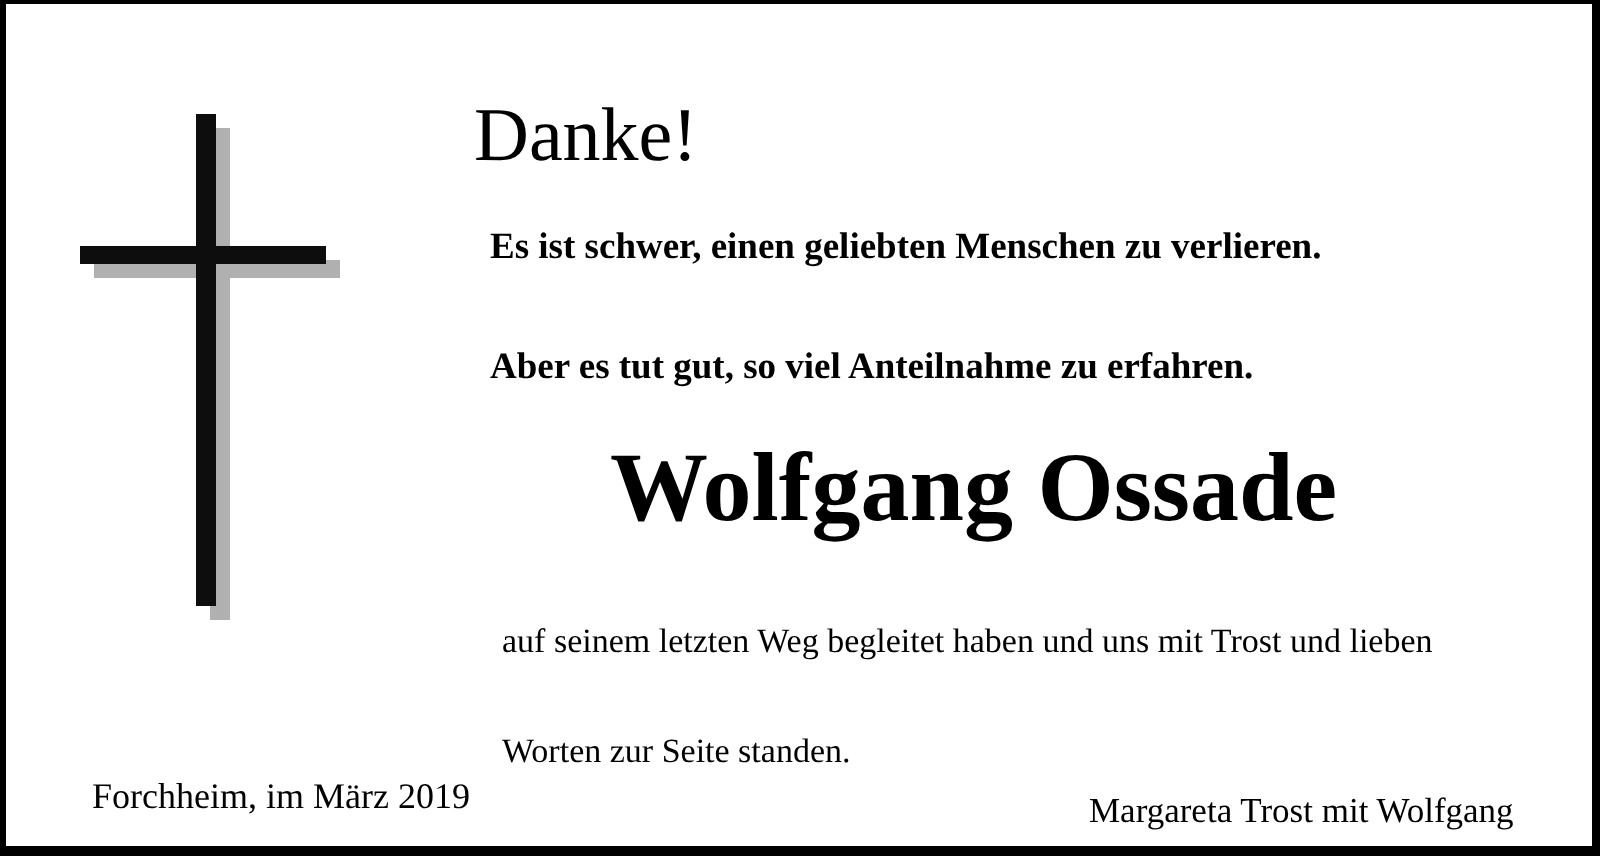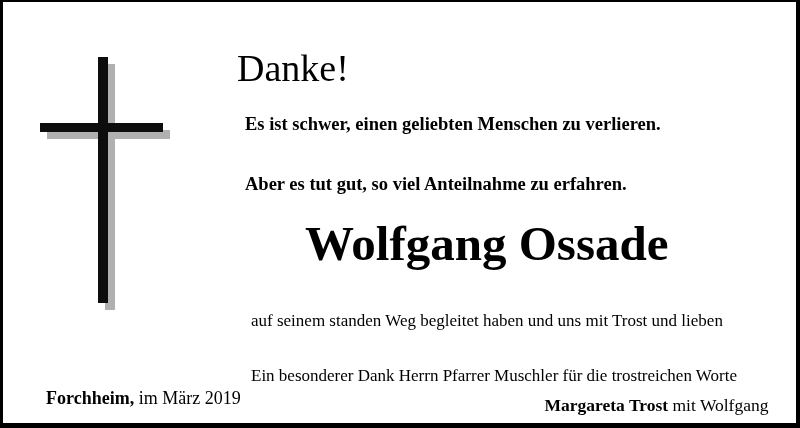--- a/index.html
+++ b/index.html
@@ -45,21 +45,21 @@
     font-size: 17px; line-height: 18.4px;
   }
   .footer-left {
     left: 28px; top: 367px;
     font-size: 18px;
   }
   .footer-right {
     left: 527px; top: 374px;
     font-size: 17.5px;
   }
-  .bold { font-weight: bold; }
+  .bold { font-weight: normal; }
 
   
   .cross-part { position: absolute; }
   .cross-shadow { background: #b0b0b0; z-index: 1; }
   .cross-bar { background: #0d0d0d; z-index: 2; }
   .v-shadow { left: 105px; top: 64px; width: 10px; height: 246px; }
   .h-shadow { left: 47px;  top: 130px; width: 123px; height: 9px; }
   .v-bar    { left: 98px;  top: 57px;  width: 10px; height: 246px; }
   .h-bar    { left: 40px;  top: 123px; width: 123px; height: 9px; }
 </style>
@@ -81,21 +81,22 @@
 
   <div class="abs intro">
     <div>Es ist schwer, einen geliebten Menschen zu verlieren.</div>
     <div>Aber es tut gut, so viel Anteilnahme zu erfahren.</div>
   </div>
 
 
   <div class="abs deceased">Wolfgang Ossade</div>
 
   <div class="abs closing">
-    <div>auf seinem standen Weg begleitet haben und uns mit Trost und lieben</div>
+    <div>auf seinem letzten Weg begleitet haben und uns mit Trost und lieben</div>
+    <div>Worten zur Seite standen.</div>
     <div>Ein besonderer Dank Herrn Pfarrer Muschler für die trostreichen Worte</div>
     
   </div>
 
   <div class="abs footer-left">
     <span class="bold">Forchheim,</span><span> im März 2019</span>
   </div>
 
   <div class="abs footer-right">
     <span class="bold">Margareta Trost</span><span> mit Wolfgang</span>

